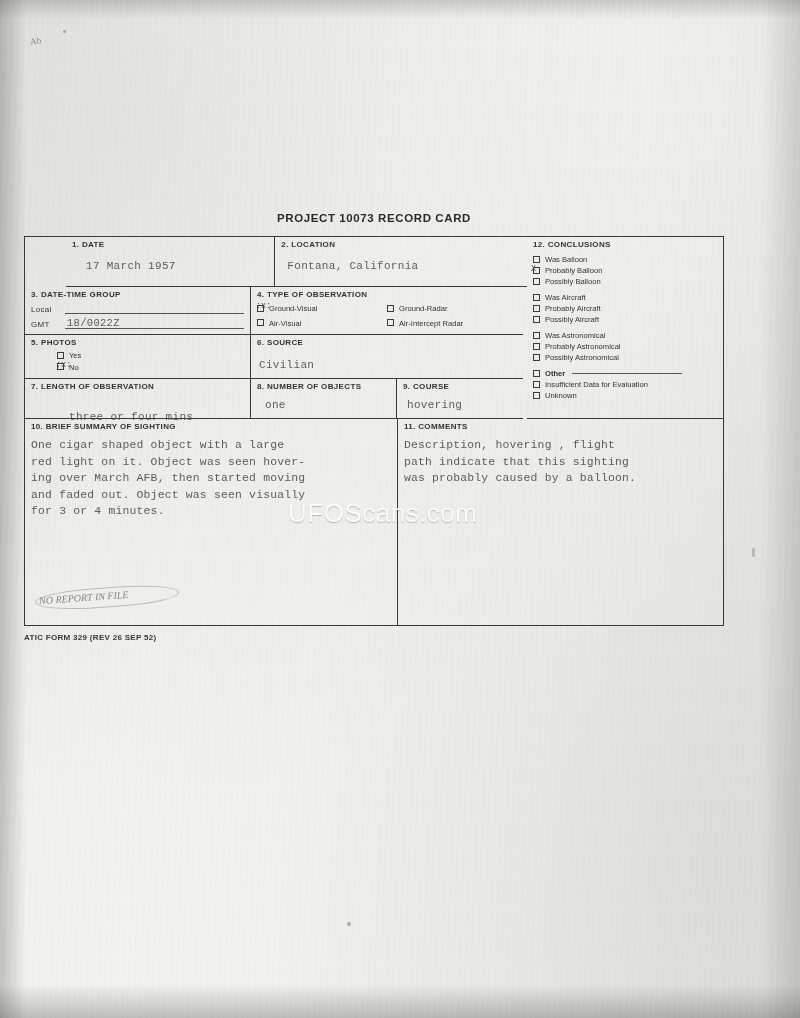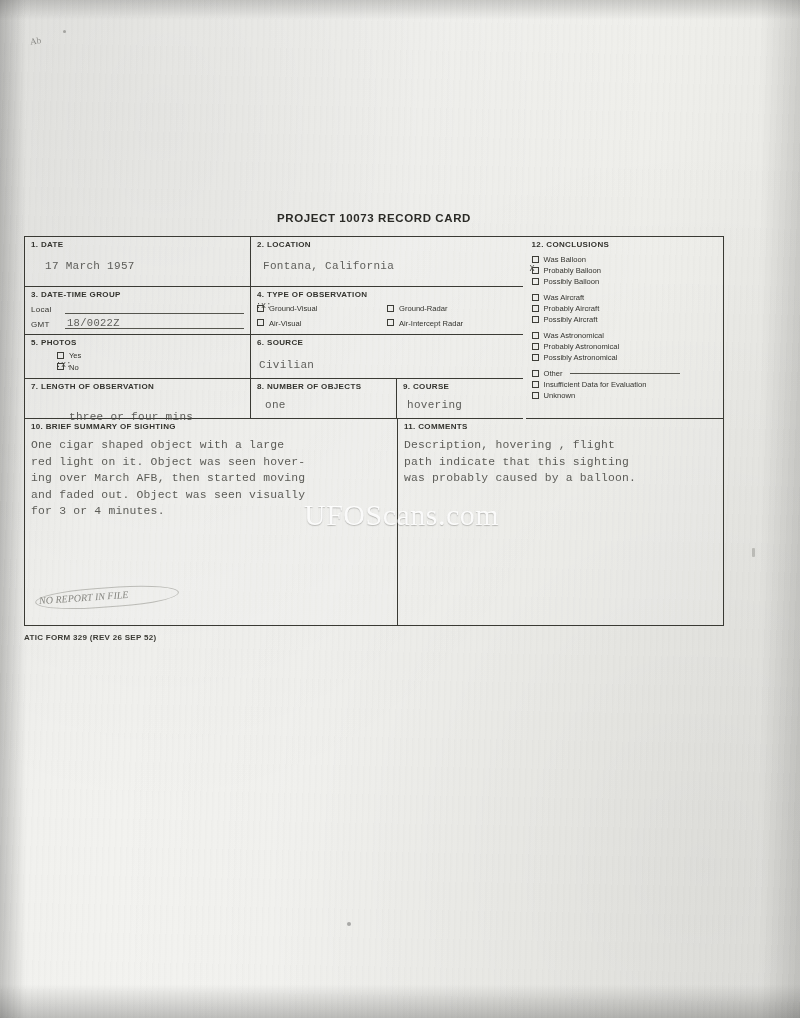--- a/index.html
+++ b/index.html
@@ -209,24 +209,24 @@
     margin-top: 7px;
     font-size: 8px;
     font-weight: bold;
     letter-spacing: .3px;
     color: #3a3a34;
   }
 
   
   #watermark {
     position: absolute;
-    left: 304px;
+    left: 288px;
     top: 498px;
-    font-family: Liberation Serif, serif;
-    font-size: 30px;
+    font-family: Liberation Sans, sans-serif;
+    font-size: 26px;
     color: rgba(255,255,255,0.92);
     text-shadow: 0 1px 1px rgba(120,120,115,0.45);
     letter-spacing: .5px;
     pointer-events: none;
   }
 </style>
 </head>
 <body>
 
 <div id="scan-page">
@@ -246,21 +246,21 @@
 
   <div class="card-title">PROJECT 10073 RECORD CARD</div>
 
   <div class="form">
 
     <div class="row">
 
       <div style="width:502px;">
 
         <div class="row">
-          <div class="cell c1" style="height:50px;">
+          <div class="cell c1" style="height:50px;margin-left:41px;">
             <div class="lbl">1.  DATE</div>
             <div class="typed" style="margin-top:11px; margin-left:14px;">17 March 1957</div>
           </div>
           <div class="cell c2 last" style="height:50px;">
             <div class="lbl">2.  LOCATION</div>
             <div class="typed" style="margin-top:11px; margin-left:6px;">Fontana, California</div>
           </div>
         </div>
 
         <div class="row">
@@ -371,21 +371,21 @@
           </div>
           <div class="opt">
             <span class="ck"></span><span>Probably Astronomical</span>
           </div>
           <div class="opt">
             <span class="ck"></span><span>Possibly Astronomical</span>
           </div>
         </div>
 
         <div class="concl-group" style="margin-bottom:0;">
-          <div class="opt" style="position:relative;">
+          <div class="opt" style="position:relative;font-weight:bold;">
             <span class="ck"></span><span>Other</span>
             <span style="display:inline-block; border-bottom:1px solid #55554e; width:110px; margin-left:5px; position:relative; top:-2px;"></span>
           </div>
           <div class="opt">
             <span class="ck"></span><span>Insufficient Data for Evaluation</span>
           </div>
           <div class="opt">
             <span class="ck"></span><span>Unknown</span>
           </div>
         </div>

